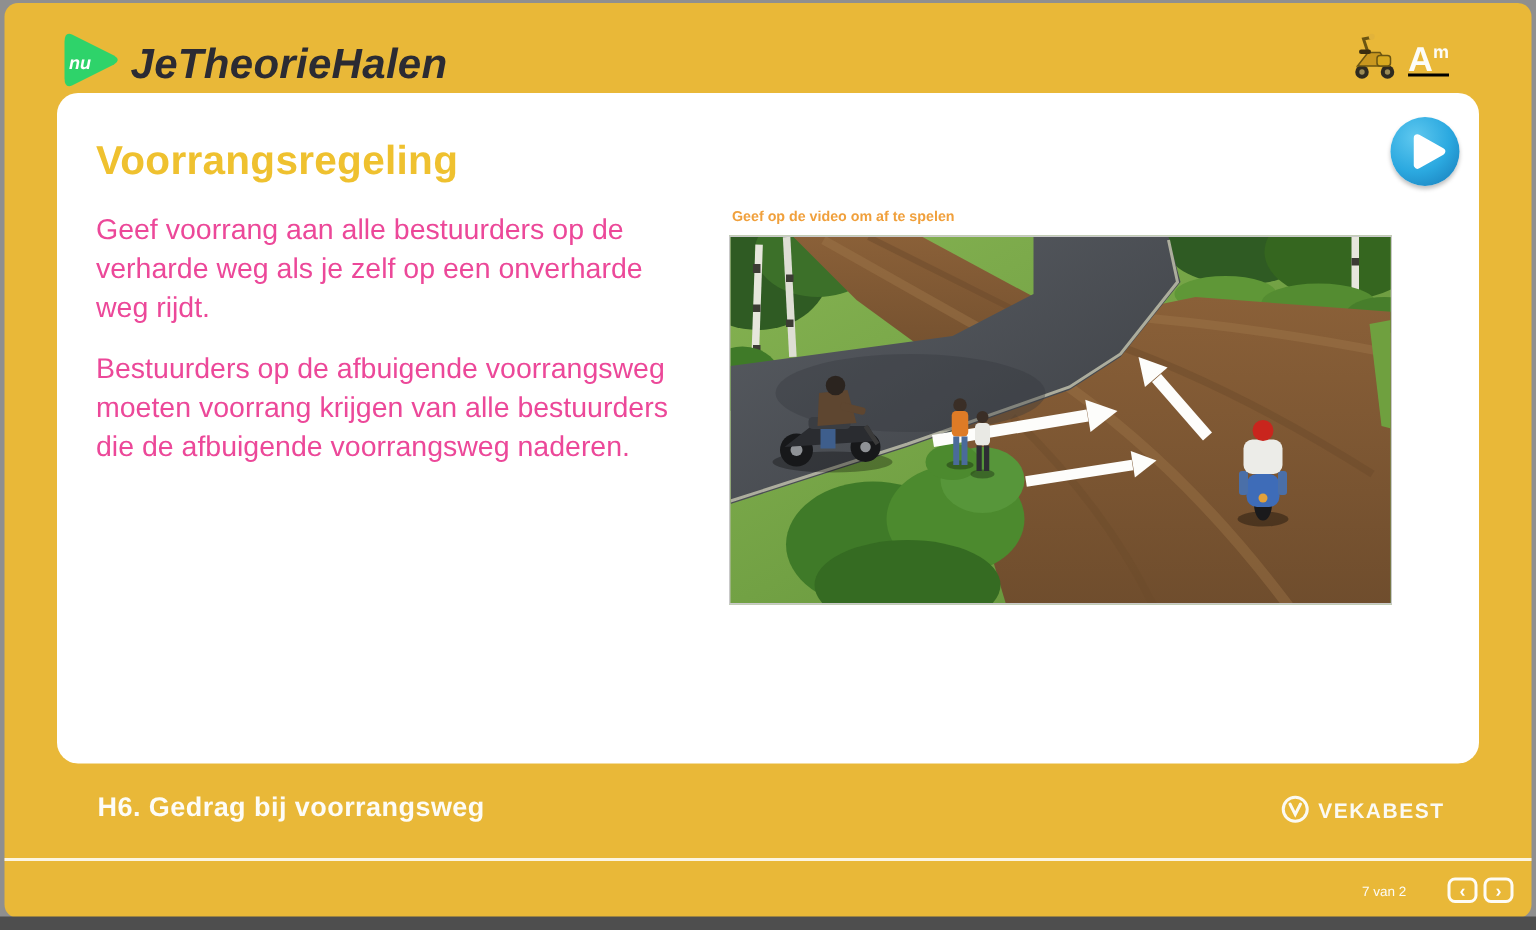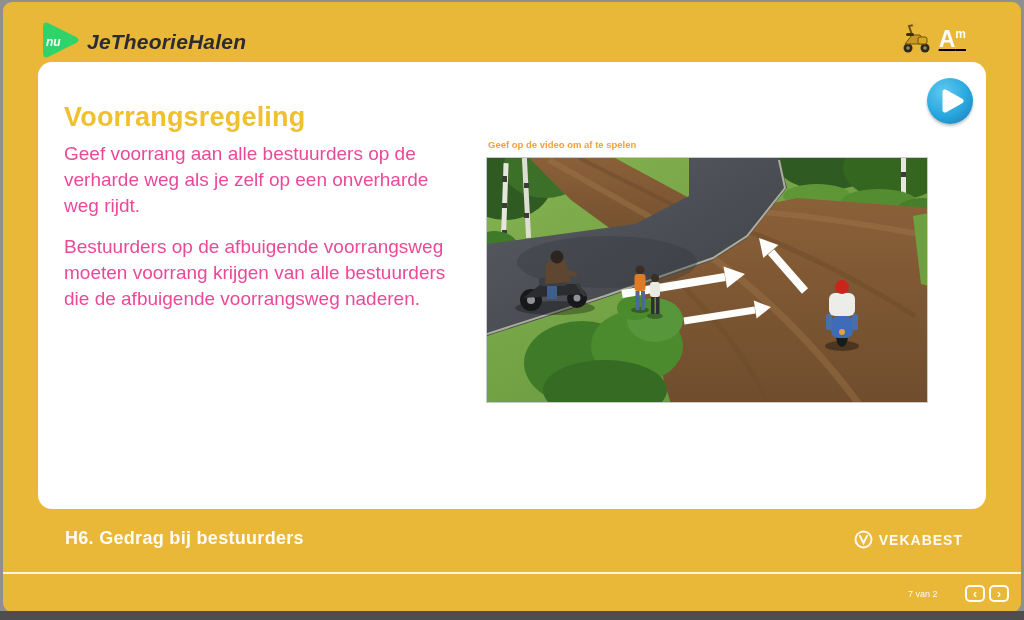--- a/index.html
+++ b/index.html
@@ -14,33 +14,33 @@
     background:#E9B838; border-radius:9px;
   }
   
   .logo { position:absolute; left:36px; top:17px; display:flex; align-items:center; cursor:pointer; }
   .logo-mark { width:42px; height:42px; }
   .logo-nu-text {
     position:absolute; left:7px; top:16px; color:#fff; font-size:12px;
     font-weight:bold; font-style:italic;
   }
   .brand {
-    margin-left:6px; color:#2B2B33; font-size:21px; font-weight:800;
+    margin-left:6px; color:#2B2B33; font-size:28px; font-weight:800;
     font-style:italic; letter-spacing:.2px;
   }
   .license { position:absolute; right:55px; top:18px; display:flex; align-items:center;text-decoration:underline; }
   .license-letter { color:#FCFCF8; font-size:23px; font-weight:800; margin-left:5px; }
   .license-letter sup { font-size:12px; font-weight:800; }
   
   .card {
     position:absolute; left:35px; top:60px; width:948px; height:447px;
     background:#FFFFFF; border-radius:14px;
   }
   .slide-title {
-    position:absolute; left:26px; top:40px; color:#EFC12F;
+    position:absolute; left:26px; top:30px; color:#EFC12F;
     font-size:27px; font-weight:800; letter-spacing:.2px;
   }
   .para { position:absolute; left:26px; width:404px; color:#ec4899; font-size:19px; line-height:26px; }
   .para.p1 { top:79px; }
   .para.p2 { top:172px; }
   .play-btn {
     position:absolute; left:889px; top:16px; width:46px; height:46px; border-radius:50%;
     background:radial-gradient(circle at 36% 30%, #5FC8EF 0%, #2BA9E0 52%, #1778B6 100%);
     box-shadow:0 2px 3px rgba(0,0,0,.25); cursor:pointer;
     display:flex; align-items:center; justify-content:center;
@@ -217,21 +217,21 @@
           <rect x="3" y="36" width="6" height="16" rx="2" fill="#4A6FA8"></rect>
           <rect x="29" y="36" width="6" height="16" rx="2" fill="#4A6FA8"></rect>
           <rect x="6" y="15" width="26" height="23" rx="6" fill="#ECECE8"></rect>
           <circle cx="19" cy="9" r="7" fill="#C9251D"></circle>
           <circle cx="19" cy="54" r="3" fill="#E2A13B"></circle>
         </g>
       </svg>
     </div>
   </div>
 
-  <div class="chapter">H6. Gedrag bij bestuurders</div>
+  <div class="chapter">H6. Gedrag bij voorrangsweg</div>
   <div class="vekabest">
     <svg width="19" height="19" viewBox="0 0 19 19">
       <circle cx="9.5" cy="9.5" r="8" fill="none" stroke="#FBFAF4" stroke-width="2"></circle>
       <path d="M6,6 L9.5,13 L13,6" fill="none" stroke="#FBFAF4" stroke-width="2" stroke-linecap="round"></path>
     </svg>
     <span class="vekabest-text">VEKABEST</span>
   </div>
 
   <div class="separator"></div>
 

